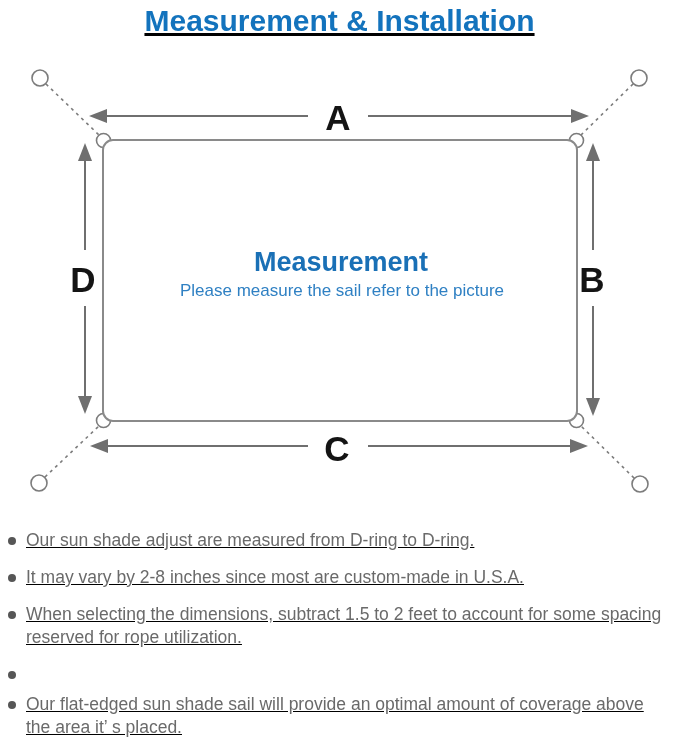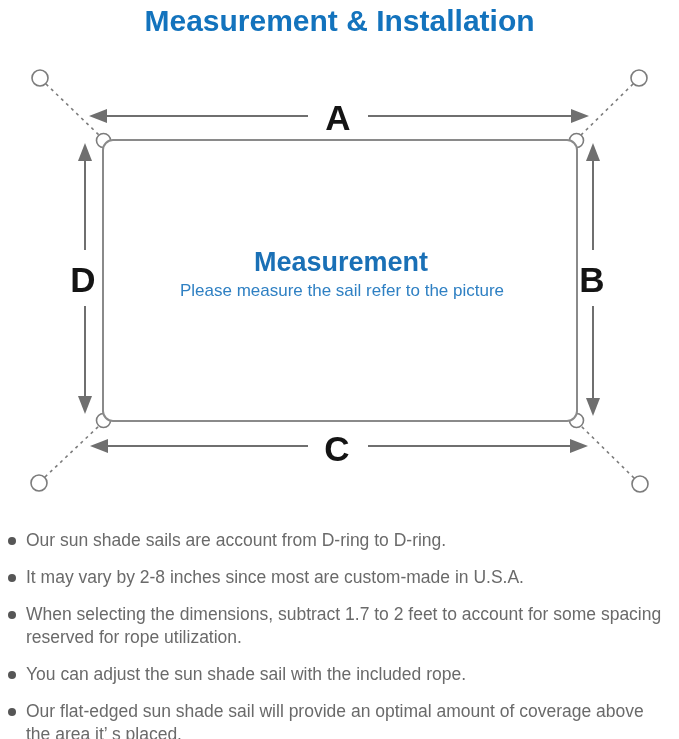--- a/index.html
+++ b/index.html
@@ -1,18 +1,18 @@
 <!DOCTYPE html>
 <html><head>
 <meta charset="utf-8">
 <style>
   html,body{margin:0;padding:0;background:#ffffff;}
   .page{
     width:679px;height:739px;overflow:hidden;background:#fff;
-    font-family:"Liberation Sans", sans-serif;position:relative;
+    font-family:"Liberation Sans", sans-serif;position:relative;text-decoration:underline;
   }
   .header{height:55px;box-sizing:border-box;padding-top:4px;
     display:flex;justify-content:center;align-items:flex-start;}
   .page-title{
     margin:0;font-size:30px;font-weight:700;color:#1373bd;letter-spacing:0px;
   }
   svg{display:block;}
   .sail-outline{fill:#ffffff;stroke:#8a8a8a;stroke-width:2;}
   .ring{fill:#ffffff;stroke:#7c7c7c;stroke-width:1.6;}
   .anchor{fill:#ffffff;stroke:#7c7c7c;stroke-width:1.6;}
@@ -102,33 +102,32 @@
     </g>
     <text class="dim-label" x="592" y="279" dominant-baseline="central">B</text>
 
     <text class="diagram-heading" x="341" y="262" dominant-baseline="central">Measurement</text>
     <text class="diagram-subheading" x="342" y="290" dominant-baseline="central">Please measure the sail refer to the picture</text>
   </svg>
 
   <div class="notes">
     <div class="note">
       <span class="dot"></span>
-      <span class="note-text">Our sun shade sails are account from D-ring to D-ring.</span>
+      <span class="note-text">Our sun shade adjust are measured from D-ring to D-ring.</span>
     </div>
     <div class="note">
       <span class="dot"></span>
       <span class="note-text">It may vary by 2-8 inches since most are custom-made in U.S.A.</span>
     </div>
     <div class="note">
       <span class="dot"></span>
-      <span class="note-text">When selecting the dimensions, subtract 1.7 to 2 feet to account for some spacing reserved for rope utilization.</span>
+      <span class="note-text">When selecting the dimensions, subtract 1.5 to 2 feet to account for some spacing reserved for rope utilization.</span>
     </div>
     <div class="note">
       <span class="dot"></span>
-      <span class="note-text">You can adjust the sun shade sail with the included rope.</span>
     </div>
     <div class="note">
       <span class="dot"></span>
       <span class="note-text">Our flat-edged sun shade sail will provide an optimal amount of coverage above the area it’ s placed.</span>
     </div>
   </div>
 
 </div>
 
 </body></html>

